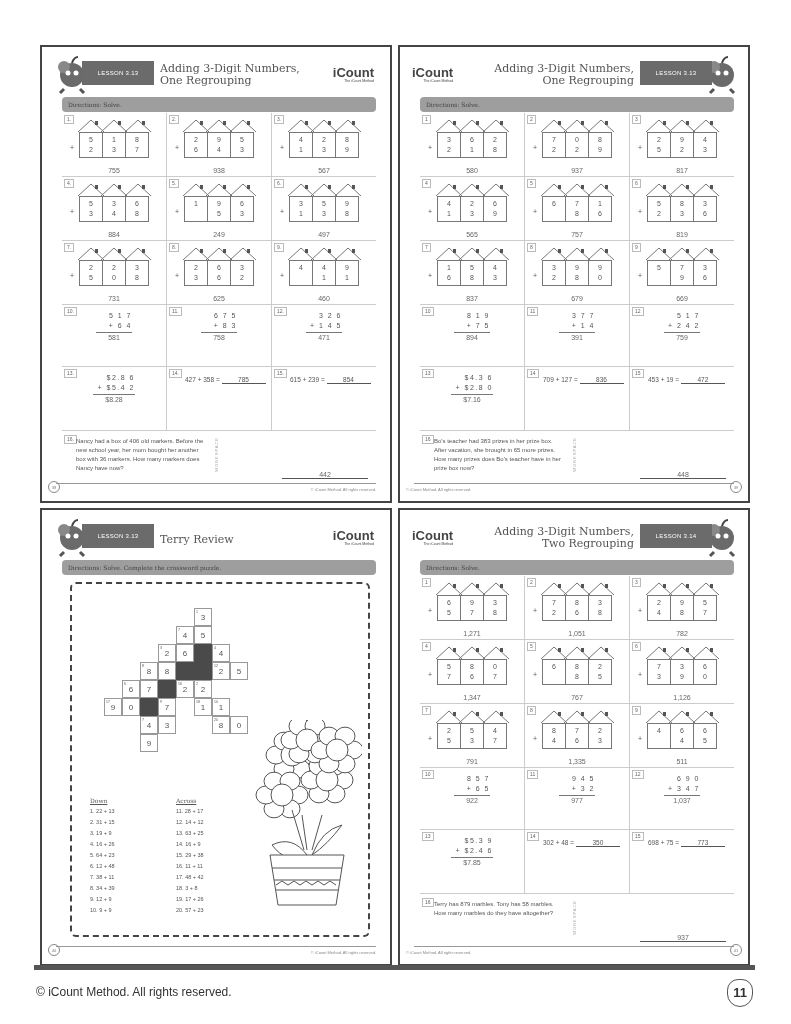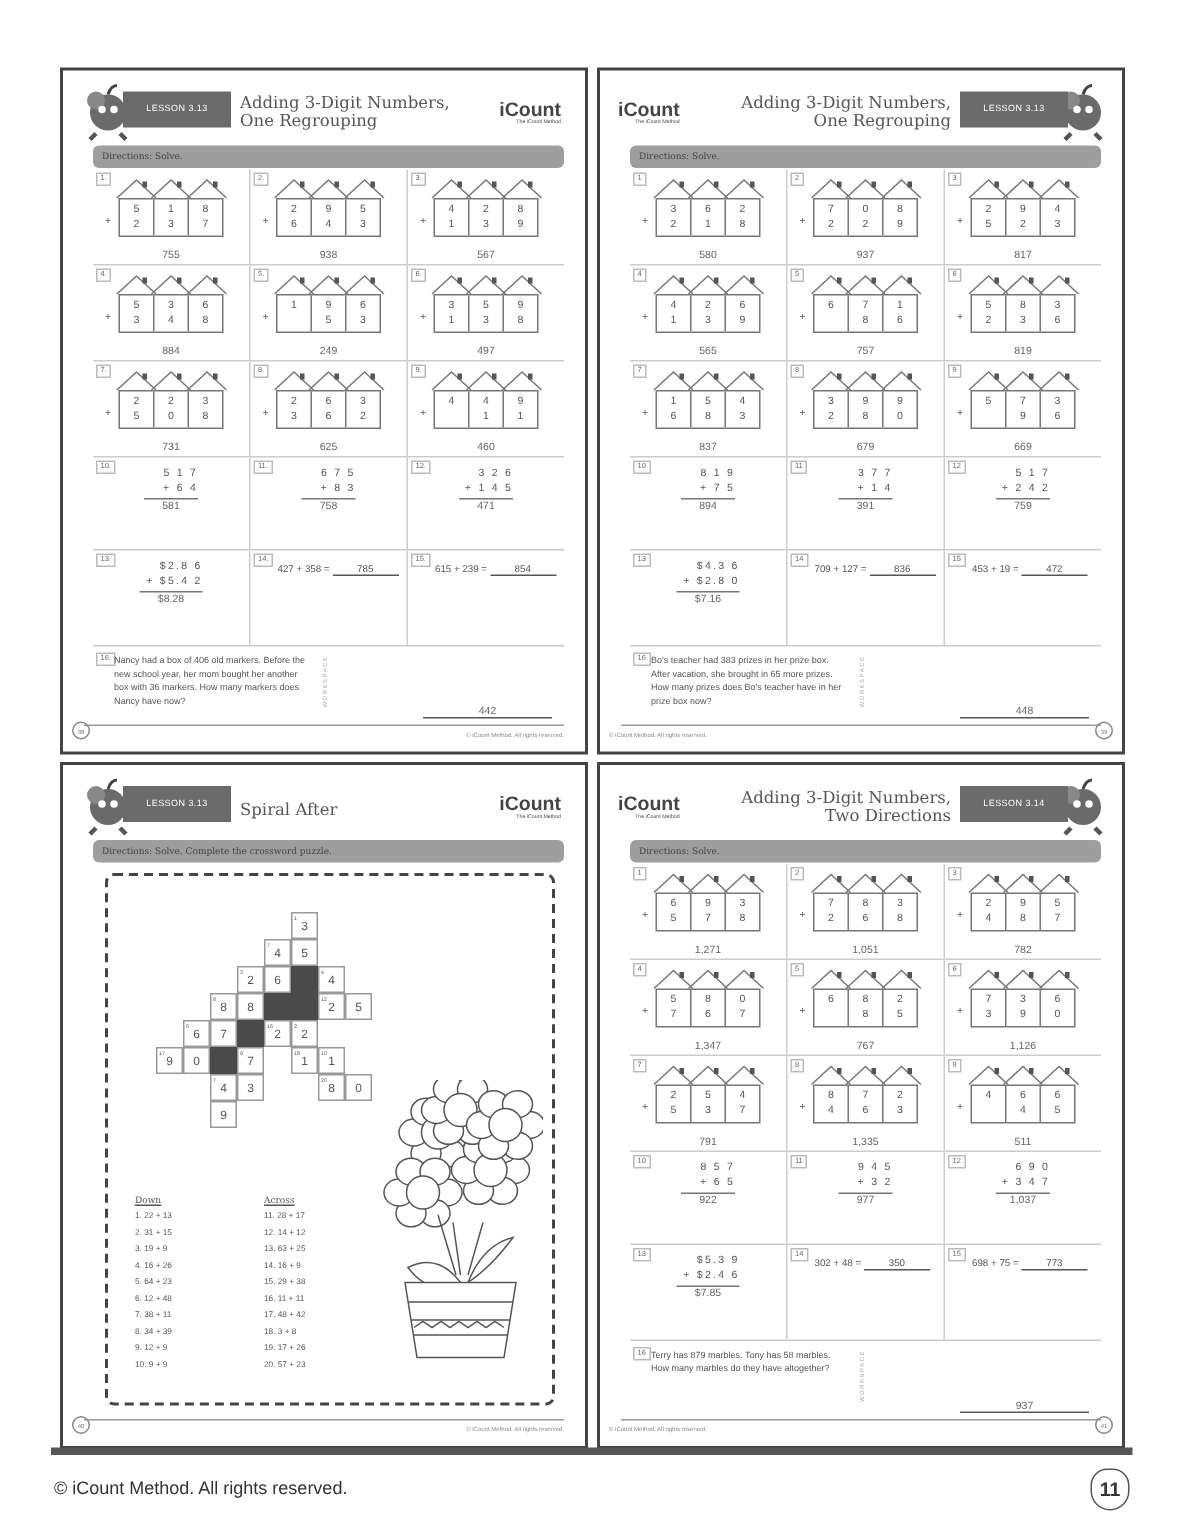--- a/index.html
+++ b/index.html
@@ -967,21 +967,21 @@
       <div class="mascot" style="left: 12px;"><svg width="36" height="40" viewBox="0 0 36 40">
           <circle cx="18" cy="20" r="12" fill="#6a6a6a"></circle>
           <circle cx="10" cy="12" r="6" fill="#888"></circle>
           <path d="M18 8 q2 -6 6 -6" stroke="#444" stroke-width="2" fill="none"></path>
           <circle cx="14" cy="18" r="2.5" fill="#fff"></circle>
           <circle cx="22" cy="18" r="2.5" fill="#fff"></circle>
           <path d="M10 34 l-4 4 M26 34 l4 4" stroke="#555" stroke-width="3"></path>
         </svg></div>
       <div class="lesson-box" style="left: 40px;">LESSON 3.13</div>
       <div class="title" style="left: 118px; top: 16px;">
-        <div>Spiral After</div>
+        <div>Terry Review</div>
       </div>
       <div class="logo" style="right: 16px;"><span>iCount</span><small>The iCount Method</small></div>
     </div>
     <div class="directions">Directions: Solve. Complete the crossword puzzle.</div>
     <div class="wavy" style="border-style: dashed;"></div>
     <div class="cw" style="left: 62px; top: 98px;">
       <div class="cw-cell" style="left: 90px; top: 0px;"><sup>1</sup><span>3</span></div>
       <div class="cw-cell" style="left: 72px; top: 18px;"><sup>7</sup><span>4</span></div>
       <div class="cw-cell" style="left: 90px; top: 18px;"><span>5</span></div>
       <div class="cw-cell" style="left: 54px; top: 36px;"><sup>3</sup><span>2</span></div>
@@ -1091,21 +1091,21 @@
           <circle cx="18" cy="20" r="12" fill="#6a6a6a"></circle>
           <circle cx="10" cy="12" r="6" fill="#888"></circle>
           <path d="M18 8 q2 -6 6 -6" stroke="#444" stroke-width="2" fill="none"></path>
           <circle cx="14" cy="18" r="2.5" fill="#fff"></circle>
           <circle cx="22" cy="18" r="2.5" fill="#fff"></circle>
           <path d="M10 34 l-4 4 M26 34 l4 4" stroke="#555" stroke-width="3"></path>
         </svg></div>
       <div class="lesson-box" style="right: 36px;">LESSON 3.14</div>
       <div class="title" style="right: 114px; text-align: right;">
         <div>Adding 3-Digit Numbers,</div>
-        <div>Two Directions</div>
+        <div>Two Regrouping</div>
       </div>
       <div class="logo" style="left: 12px;"><span>iCount</span><small>The iCount Method</small></div>
     </div>
     <div class="directions">Directions: Solve.</div>
     <div class="grid">
       <div class="row" style="height: 64px;">
         <div class="cell">
           <span class="num">1</span>
           <div class="houses">
             <div class="roofs">

